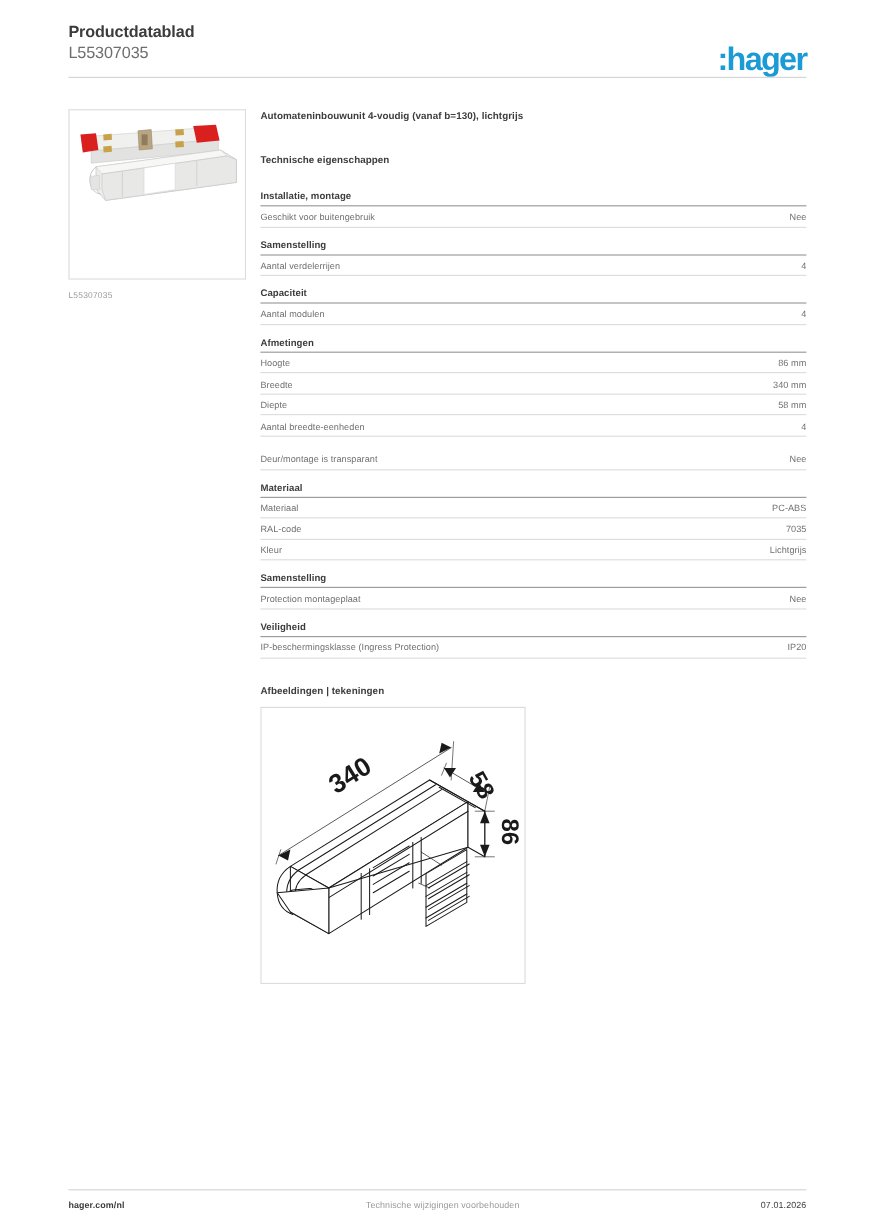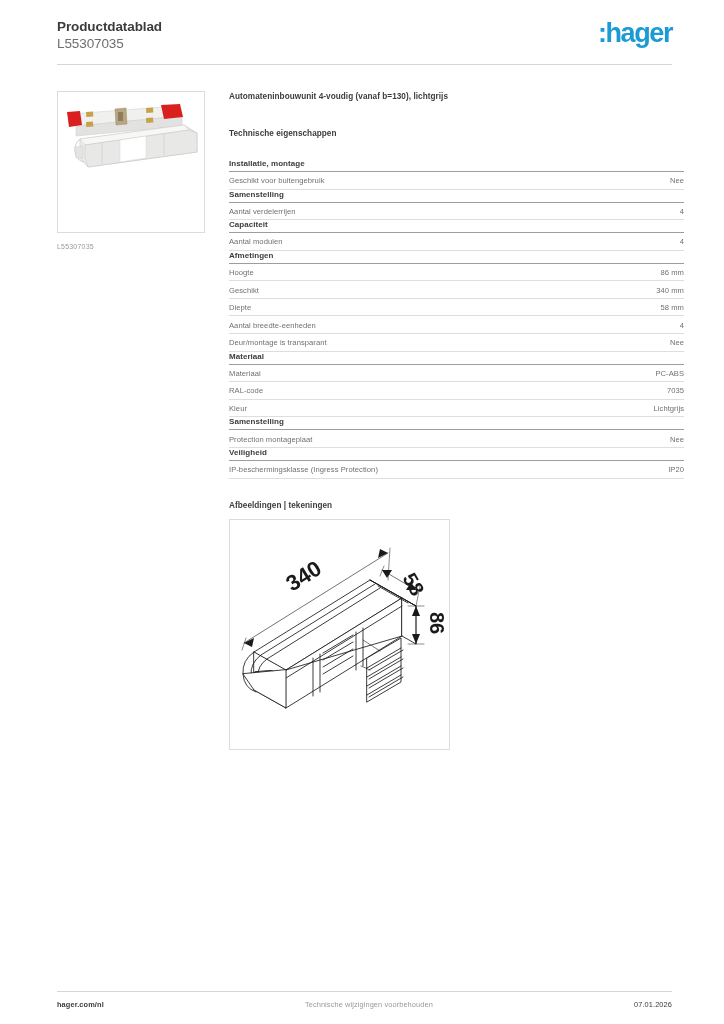--- a/index.html
+++ b/index.html
@@ -37,21 +37,21 @@
     font-weight: normal;
     color: #6e6e6e;
     letter-spacing: -0.1px;
   }
   .logo {
     font-size: 27px;
     font-weight: bold;
     color: #1b9ad6;
     letter-spacing: -1.4px;
     line-height: 1;
-    margin-top: 2px;
+    margin-top: 18px;
   }
 
   .header-rule {
     position: absolute;
     left: 57px; top: 64px;
     width: 615px; height: 1px;
     background: #d6d6d6;
   }
 
   
@@ -68,41 +68,41 @@
     position: absolute;
     left: 57px; top: 243px;
     font-size: 7px;
     color: #9a9a9a;
     letter-spacing: 0.2px;
   }
 
   
   .content {
     position: absolute;
-    left: 229px; top: 92px;
+    left: 217px; top: 92px;
     width: 455px;
   }
 
   .product-name {
     font-size: 8.2px;
     font-weight: bold;
     color: #3c3c3c;
     letter-spacing: 0.05px;
     margin-bottom: 28px;
   }
   .tech-heading {
     font-size: 8.2px;
     font-weight: bold;
     color: #3c3c3c;
     letter-spacing: 0.05px;
     margin-bottom: 21px;
   }
 
   
-  .spec-group { }
+  .spec-group { margin-bottom: 10px; }
   .group-title {
     font-size: 8px;
     font-weight: bold;
     color: #3c3c3c;
     padding-bottom: 3px;
     border-bottom: 1px solid #9d9d9d;
     letter-spacing: 0.05px;
   }
   .spec-row {
     display: flex;
@@ -232,21 +232,21 @@
             <span class="spec-value">4</span>
           </div>
         </div>
         <div class="spec-group">
           <div class="group-title">Afmetingen</div>
           <div class="spec-row">
             <span class="spec-label">Hoogte</span>
             <span class="spec-value">86 mm</span>
           </div>
           <div class="spec-row">
-            <span class="spec-label">Geschikt</span>
+            <span class="spec-label">Breedte</span>
             <span class="spec-value">340 mm</span>
           </div>
           <div class="spec-row">
             <span class="spec-label">Diepte</span>
             <span class="spec-value">58 mm</span>
           </div>
           <div class="spec-row">
             <span class="spec-label">Aantal breedte-eenheden</span>
             <span class="spec-value">4</span>
           </div>

